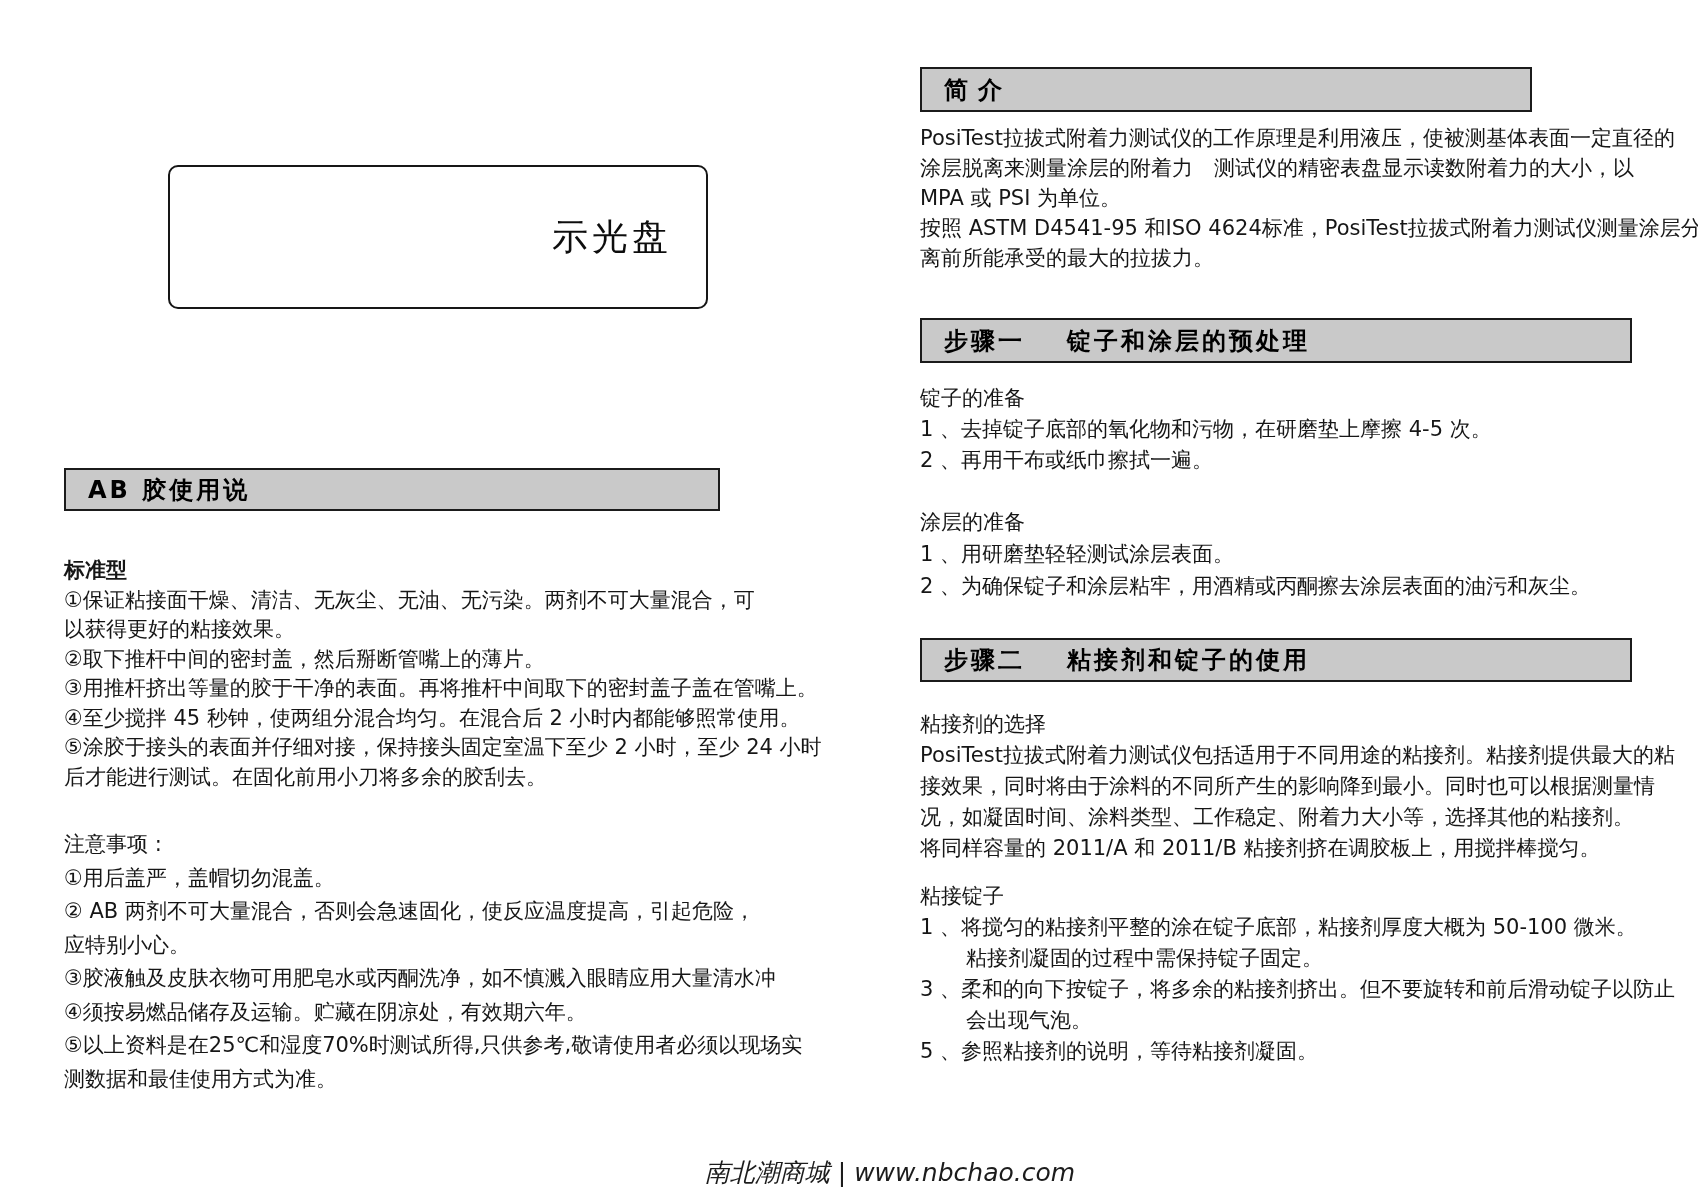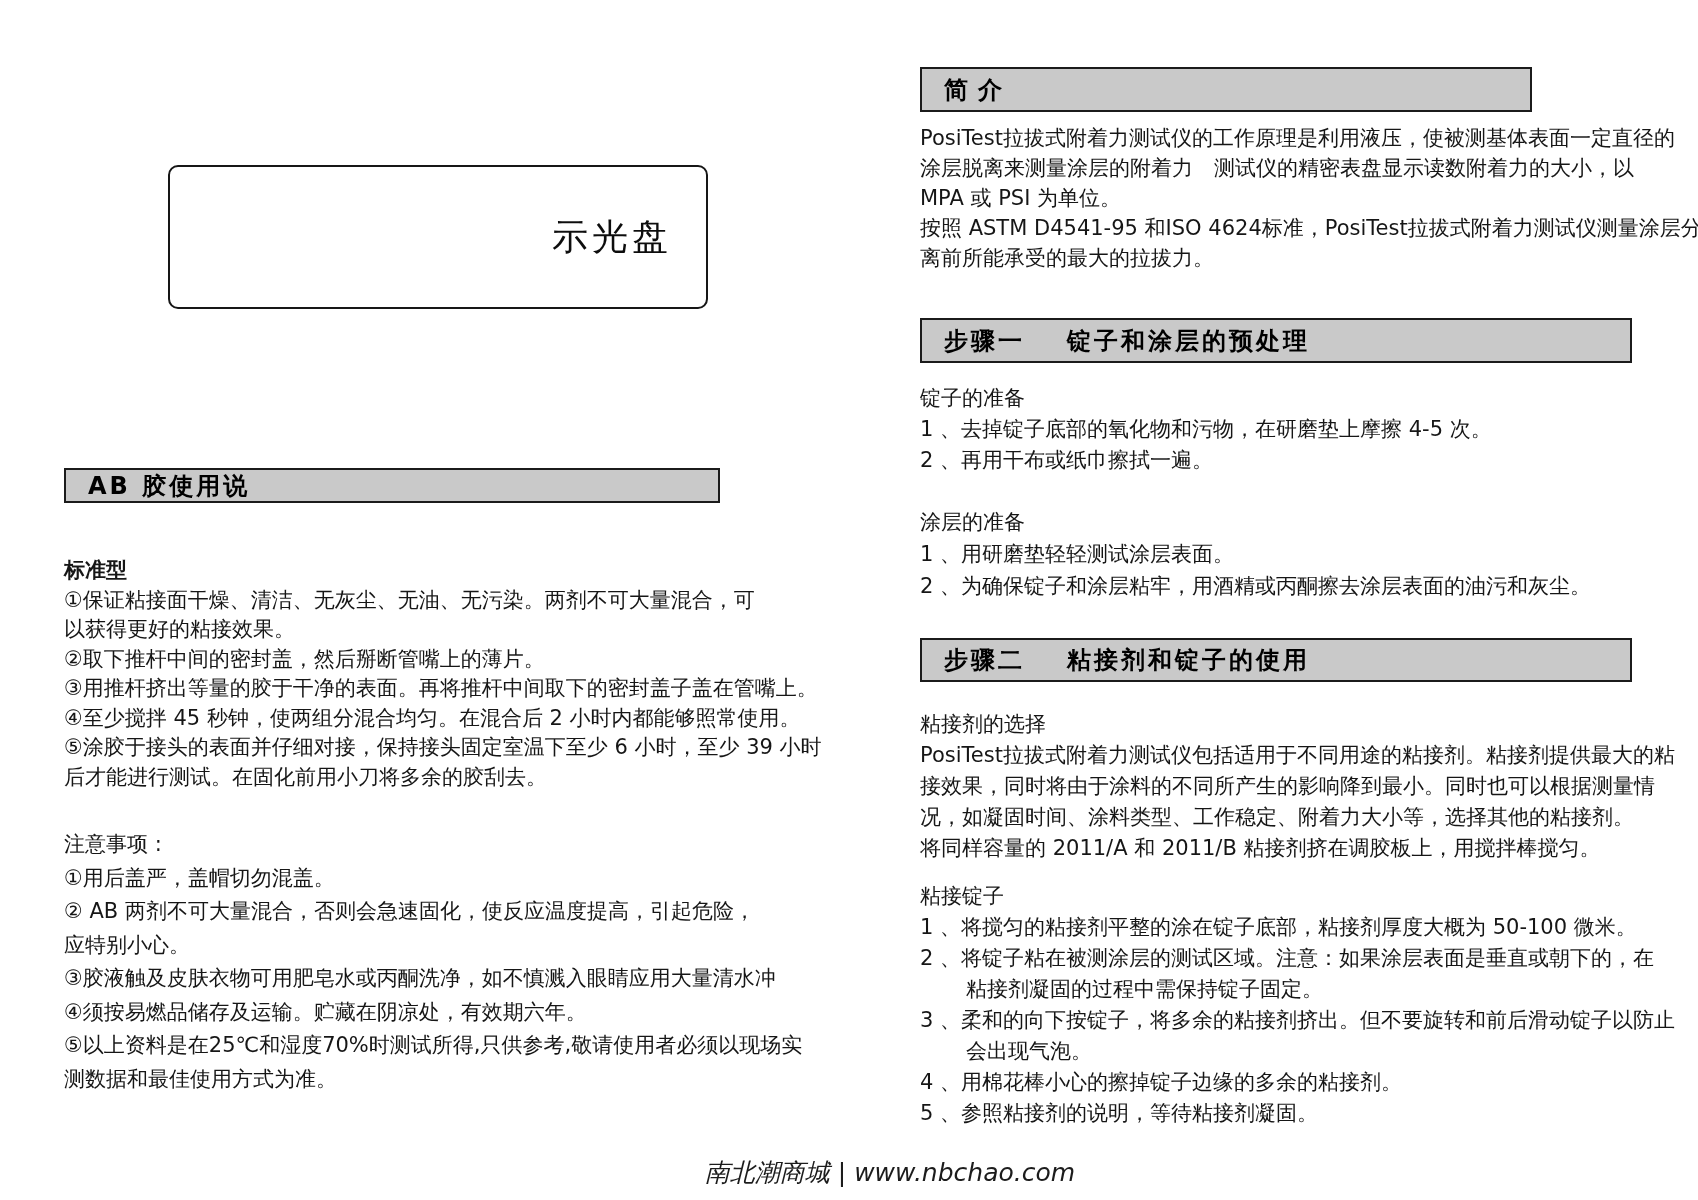--- a/index.html
+++ b/index.html
@@ -27,21 +27,21 @@
     background:#c9c9c9;
     border:2px solid #1b1b1b;
     display:flex;align-items:center;
     padding-left:22px;
     font-weight:bold;font-size:24px;color:#000;
     letter-spacing:3px;
   }
   .bar .step-title{margin-left:42px;}
   .bar-intro{letter-spacing:10px;}
 
-  .bar-left {left:64px; top:468px;width:656px;height:35px;}
+  .bar-left {left:64px; top:468px;width:656px;height:43px;}
   .bar-intro{left:920px;top:67px; width:612px;height:45px;}
   .bar-s1   {left:920px;top:318px;width:712px;height:45px;}
   .bar-s2   {left:920px;top:638px;width:712px;height:44px;}
 
   
   .txt{font-size:21px;color:#161616;}
   .txt .line{white-space:nowrap;}
   .lh295 .line{line-height:29.5px;height:29.5px;}
   .lh30  .line{line-height:30px;height:30px;}
   .lh31  .line{line-height:31px;height:31px;}
@@ -76,21 +76,21 @@
   <span>AB 胶使用说</span>
 </div>
 
 <div class="abs txt lh295 blk-standard">
   <div class="line bold">标准型</div>
   <div class="line">①保证粘接面干燥、清洁、无灰尘、无油、无污染。两剂不可大量混合，可</div>
   <div class="line">以获得更好的粘接效果。</div>
   <div class="line">②取下推杆中间的密封盖，然后掰断管嘴上的薄片。</div>
   <div class="line">③用推杆挤出等量的胶于干净的表面。再将推杆中间取下的密封盖子盖在管嘴上。</div>
   <div class="line">④至少搅拌 45 秒钟，使两组分混合均匀。在混合后 2 小时内都能够照常使用。</div>
-  <div class="line">⑤涂胶于接头的表面并仔细对接，保持接头固定室温下至少 6 小时，至少 39 小时</div>
+  <div class="line">⑤涂胶于接头的表面并仔细对接，保持接头固定室温下至少 2 小时，至少 24 小时</div>
   <div class="line">后才能进行测试。在固化前用小刀将多余的胶刮去。</div>
 </div>
 
 <div class="abs txt lh335 blk-notes">
   <div class="line">注意事项 :</div>
   <div class="line">①用后盖严，盖帽切勿混盖。</div>
   <div class="line">② AB 两剂不可大量混合，否则会急速固化，使反应温度提高，引起危险，</div>
   <div class="line">应特别小心。</div>
   <div class="line">③胶液触及皮肤衣物可用肥皂水或丙酮洗净，如不慎溅入眼睛应用大量清水冲</div>
   <div class="line">④须按易燃品储存及运输。贮藏在阴凉处，有效期六年。</div>
@@ -136,23 +136,21 @@
   <div class="line">粘接剂的选择</div>
   <div class="line">PosiTest拉拔式附着力测试仪包括适用于不同用途的粘接剂。粘接剂提供最大的粘</div>
   <div class="line">接效果，同时将由于涂料的不同所产生的影响降到最小。同时也可以根据测量情</div>
   <div class="line">况，如凝固时间、涂料类型、工作稳定、附着力大小等，选择其他的粘接剂。</div>
   <div class="line">将同样容量的 2011/A 和 2011/B 粘接剂挤在调胶板上，用搅拌棒搅匀。</div>
 </div>
 
 <div class="abs txt lh31 blk-bonding">
   <div class="line">粘接锭子</div>
   <div class="line">1 、将搅匀的粘接剂平整的涂在锭子底部，粘接剂厚度大概为 50-100 微米。</div>
-  <div class="line">2 、将锭子粘在被测涂层的测试区域。注意：如果涂层表面是垂直或朝下的，在</div>
   <div class="line indent">粘接剂凝固的过程中需保持锭子固定。</div>
   <div class="line">3 、柔和的向下按锭子，将多余的粘接剂挤出。但不要旋转和前后滑动锭子以防止</div>
   <div class="line indent">会出现气泡。</div>
-  <div class="line">4 、用棉花棒小心的擦掉锭子边缘的多余的粘接剂。</div>
   <div class="line">5 、参照粘接剂的说明，等待粘接剂凝固。</div>
 </div>
 
 <div class="abs footer">
   <span>南北潮商城 | www.nbchao.com</span>
 </div>
 
 </body></html>

